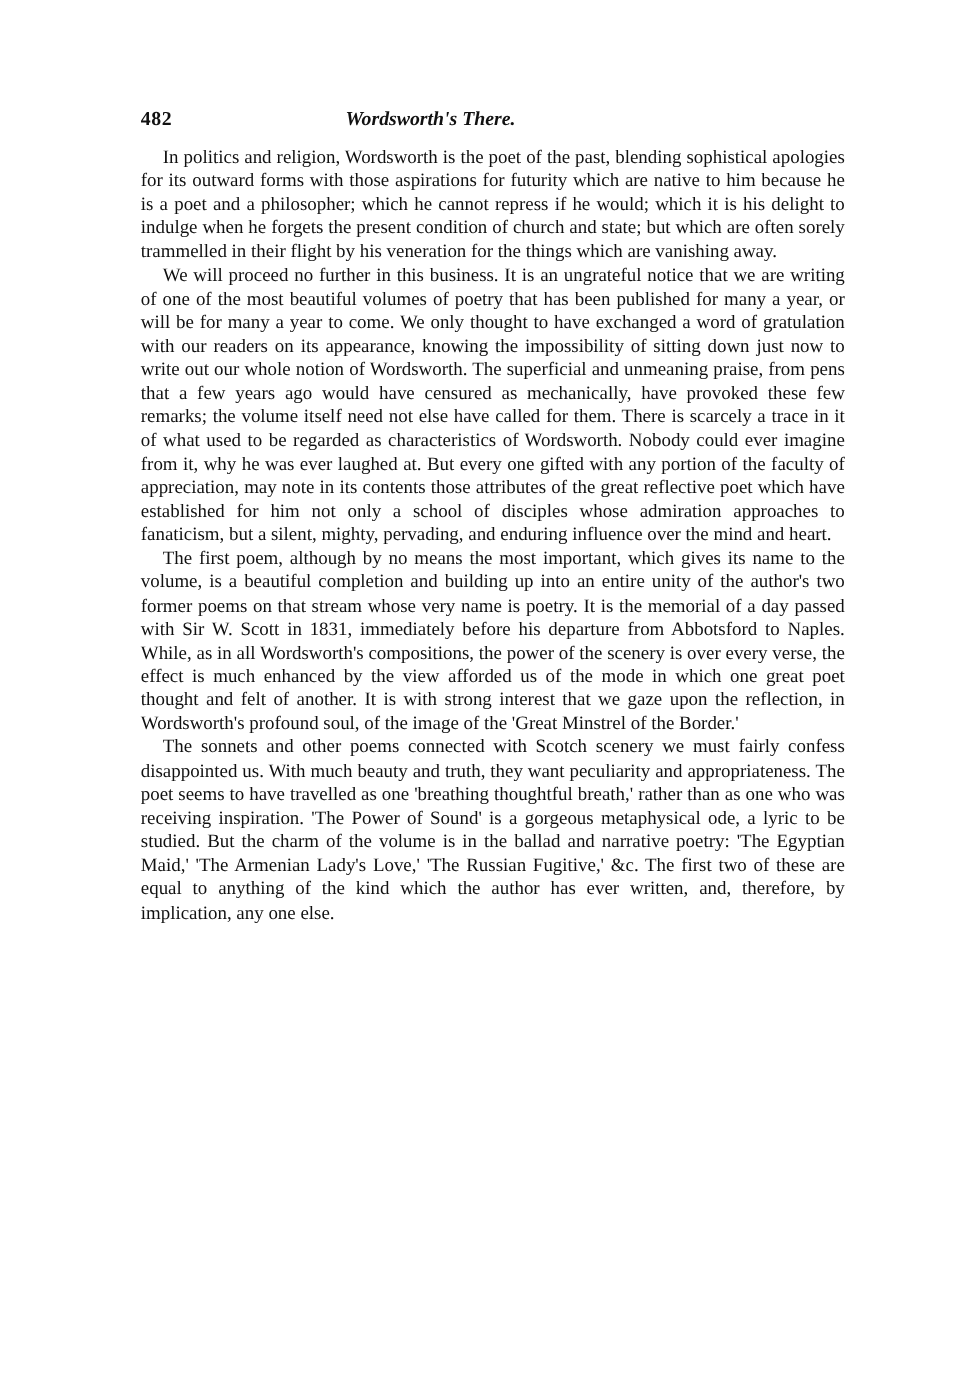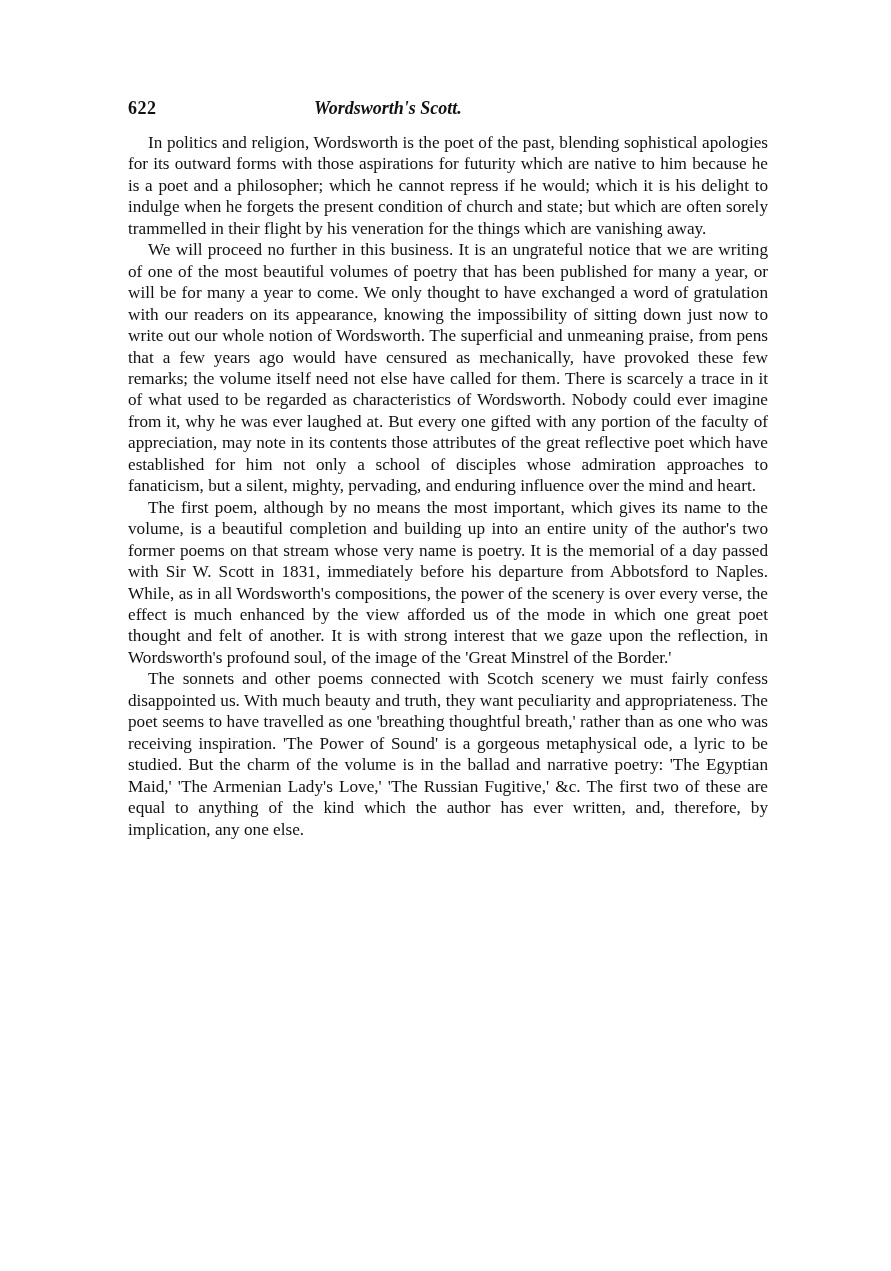--- a/index.html
+++ b/index.html
@@ -53,22 +53,22 @@
     }
     .para.first {
       text-indent: 14px;
     }
   </style>
 </head>
 <body>
 
 <div class="page">
   <div class="header">
-    <span class="page-number">622</span>
-    <span class="running-title">Wordsworth's Scott.</span>
+    <span class="page-number">482</span>
+    <span class="running-title">Wordsworth's There.</span>
   </div>
 
   <div class="body-text">
     <p class="para">In politics and religion, Wordsworth is the poet of the past, blending sophistical apologies for its outward forms with those aspirations for futurity which are native to him because he is a poet and a philosopher; which he cannot repress if he would; which it is his delight to indulge when he forgets the present condition of church and state; but which are often sorely trammelled in their flight by his veneration for the things which are vanishing away.</p>
     <p class="para">We will proceed no further in this business. It is an ungrateful notice that we are writing of one of the most beautiful volumes of poetry that has been published for many a year, or will be for many a year to come. We only thought to have exchanged a word of gratulation with our readers on its appearance, knowing the impossibility of sitting down just now to write out our whole notion of Wordsworth. The superficial and unmeaning praise, from pens that a few years ago would have censured as mechanically, have provoked these few remarks; the volume itself need not else have called for them. There is scarcely a trace in it of what used to be regarded as characteristics of Wordsworth. Nobody could ever imagine from it, why he was ever laughed at. But every one gifted with any portion of the faculty of appreciation, may note in its contents those attributes of the great reflective poet which have established for him not only a school of disciples whose admiration approaches to fanaticism, but a silent, mighty, pervading, and enduring influence over the mind and heart.</p>
     <p class="para">The first poem, although by no means the most important, which gives its name to the volume, is a beautiful completion and building up into an entire unity of the author's two former poems on that stream whose very name is poetry. It is the memorial of a day passed with Sir W. Scott in 1831, immediately before his departure from Abbotsford to Naples. While, as in all Wordsworth's compositions, the power of the scenery is over every verse, the effect is much enhanced by the view afforded us of the mode in which one great poet thought and felt of another. It is with strong interest that we gaze upon the reflection, in Wordsworth's profound soul, of the image of the 'Great Minstrel of the Border.'</p>
     <p class="para">The sonnets and other poems connected with Scotch scenery we must fairly confess disappointed us. With much beauty and truth, they want peculiarity and appropriateness. The poet seems to have travelled as one 'breathing thoughtful breath,' rather than as one who was receiving inspiration. 'The Power of Sound' is a gorgeous metaphysical ode, a lyric to be studied. But the charm of the volume is in the ballad and narrative poetry: 'The Egyptian Maid,' 'The Armenian Lady's Love,' 'The Russian Fugitive,' &amp;c. The first two of these are equal to anything of the kind which the author has ever written, and, therefore, by implication, any one else.</p>
   </div>
 </div>
 

